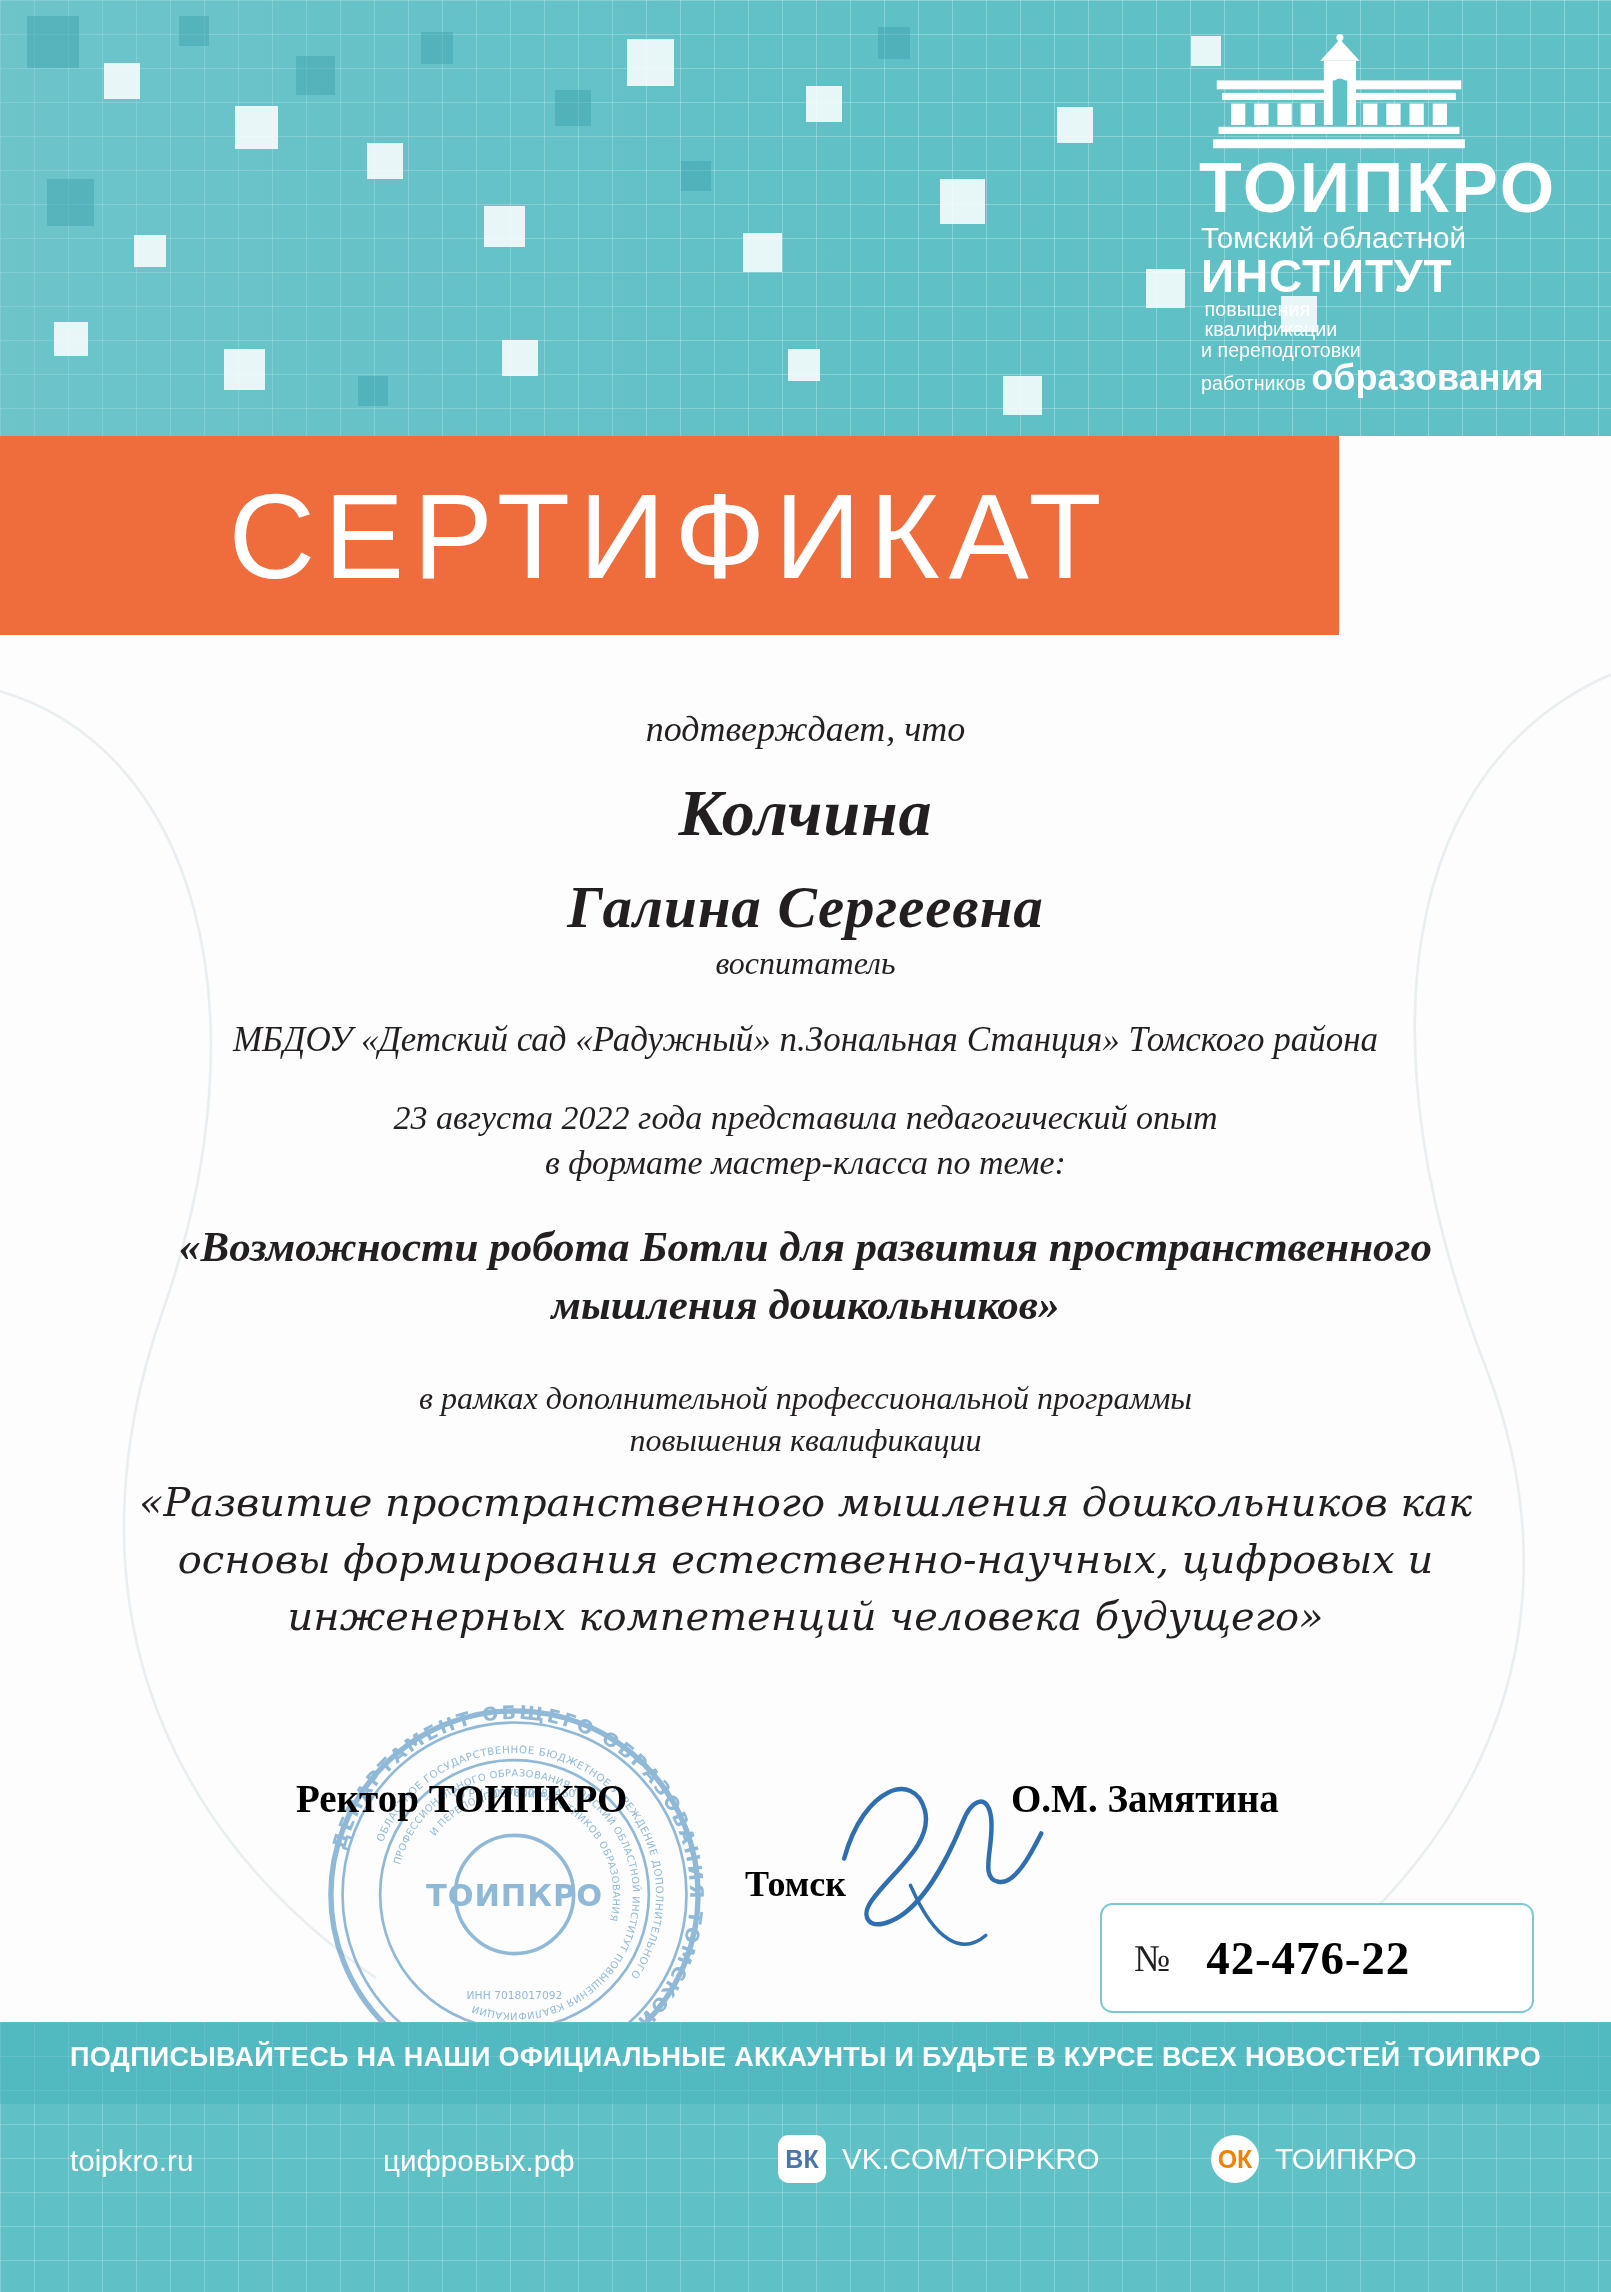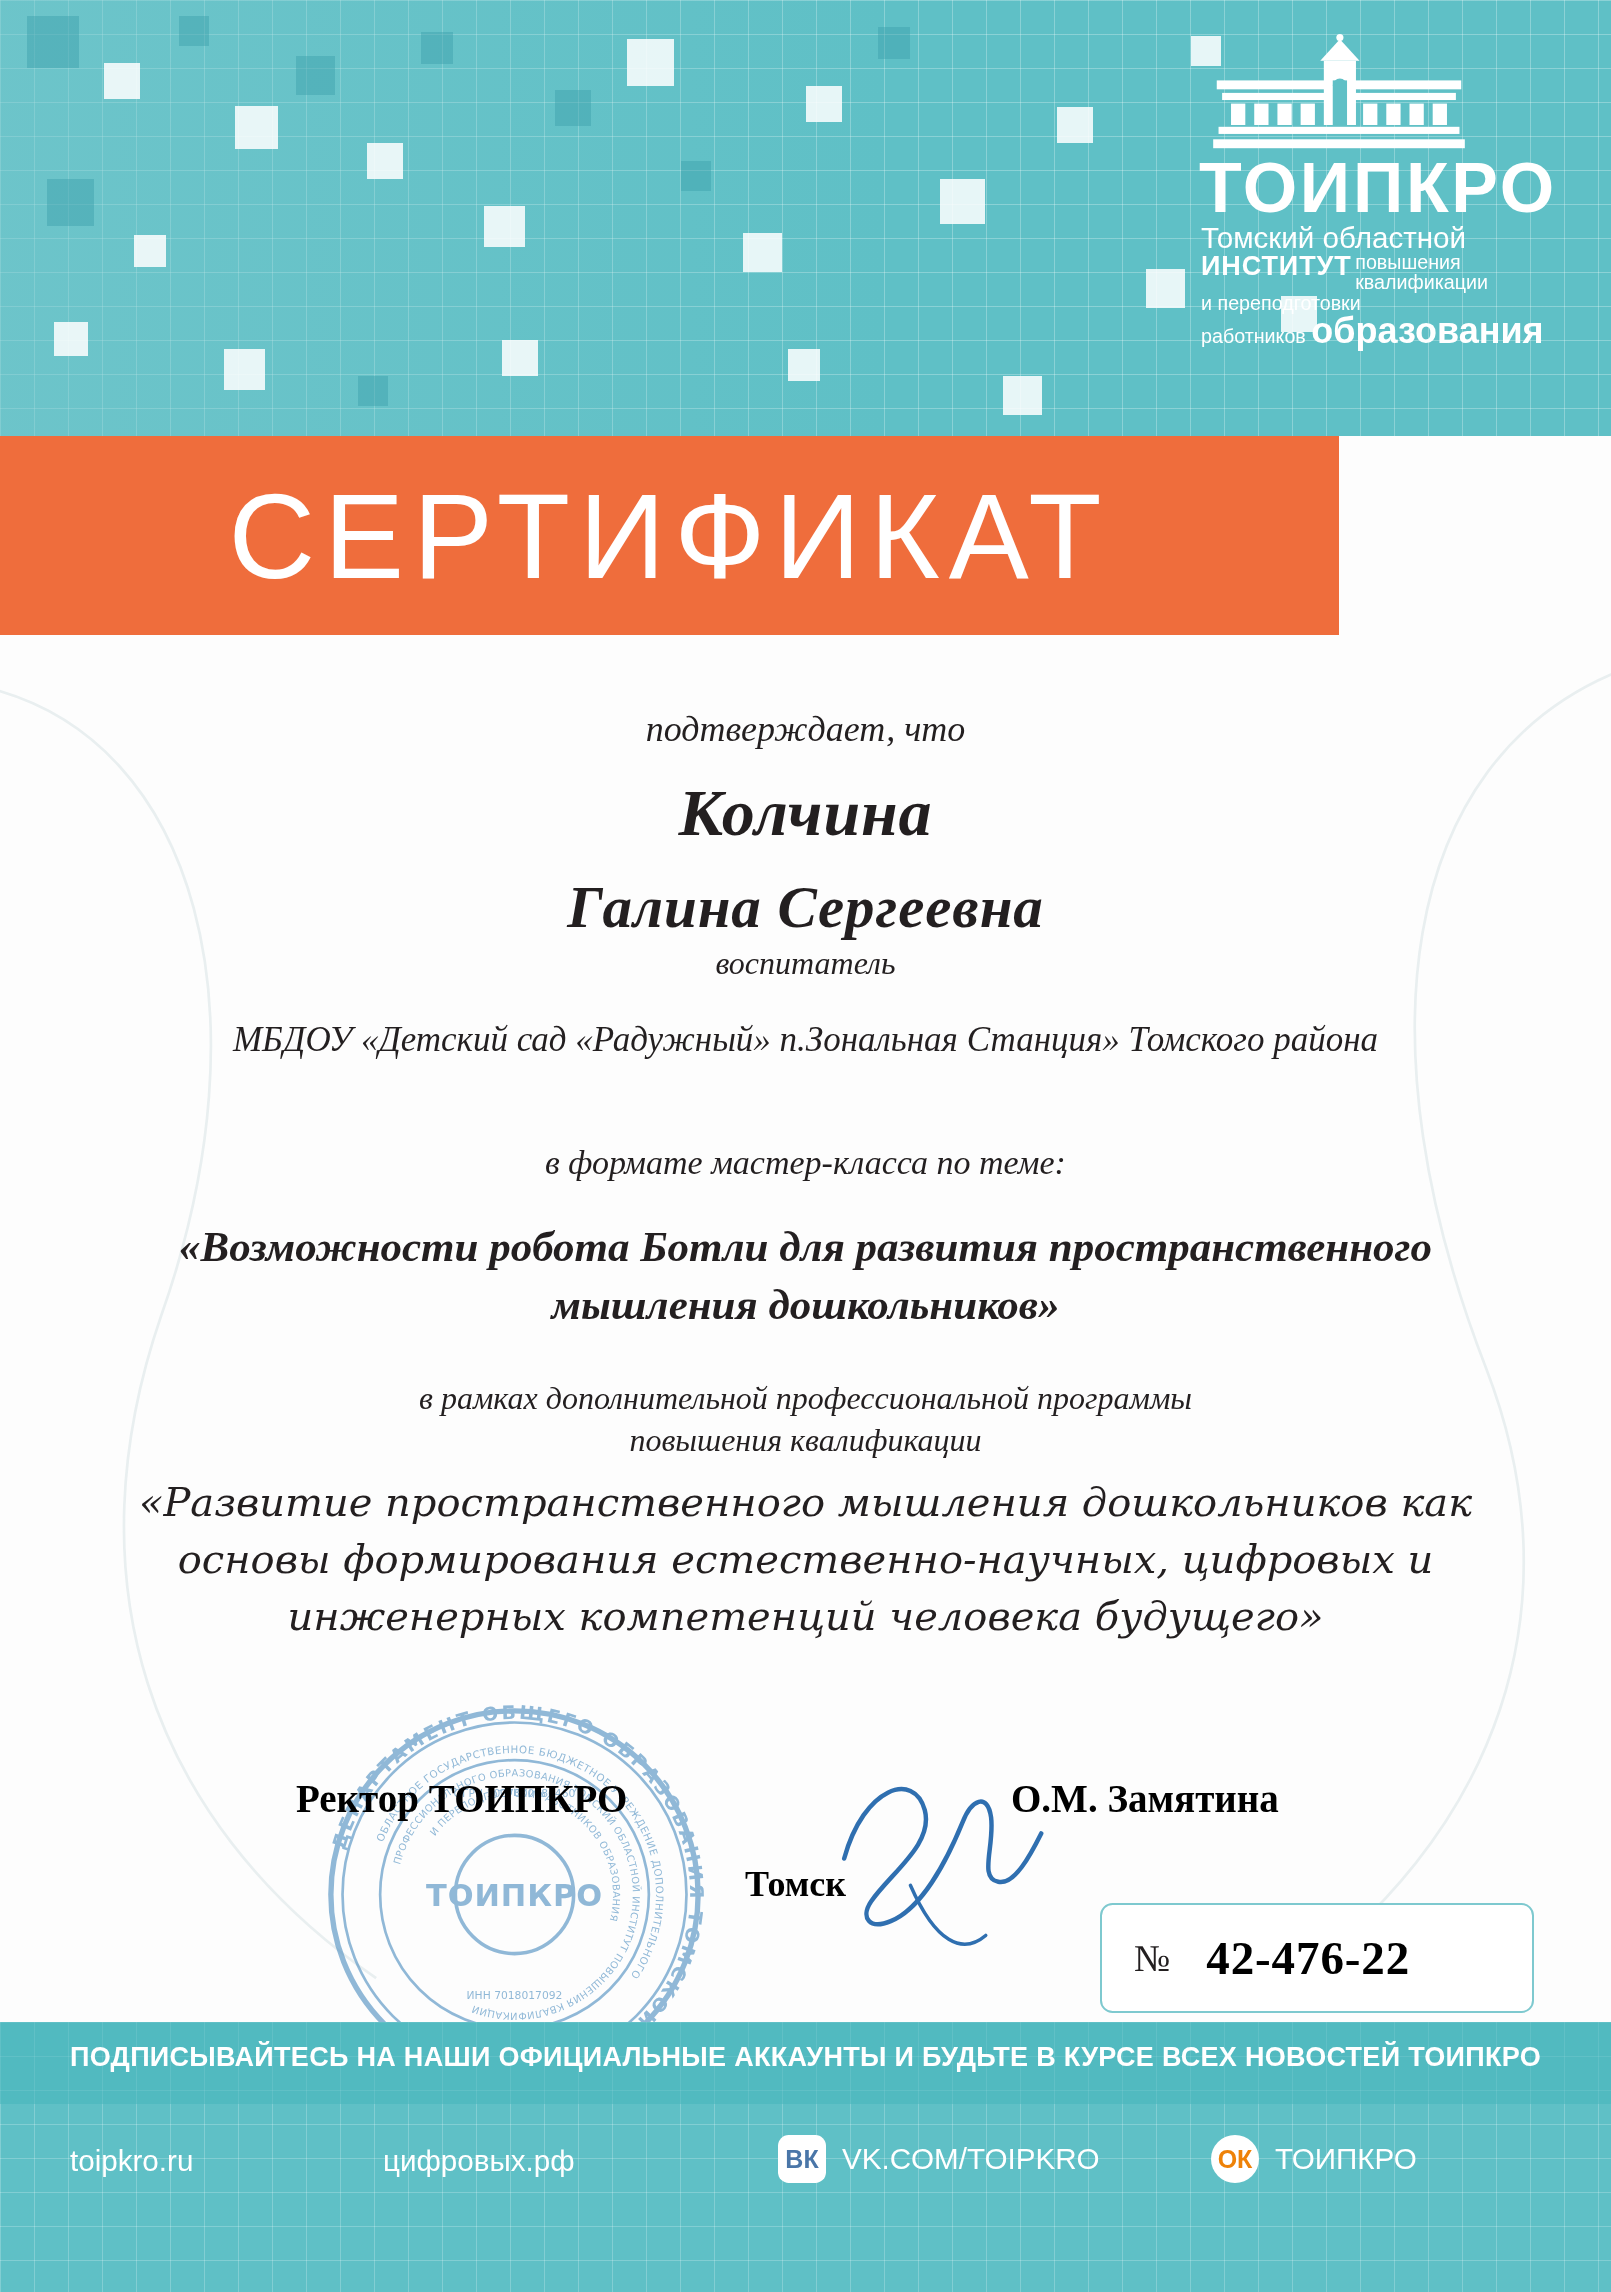--- a/index.html
+++ b/index.html
@@ -65,21 +65,21 @@
   }
   .logo .acronym{
     font-size:70px;
     font-weight:bold;
     letter-spacing:2.7px;
     line-height:.95;
     margin-left:97px;
   }
   .logo .l1{ font-size:29.6px; margin-left:99px; line-height:1.06; }
   .logo .l2{ margin-left:99px; line-height:1.02; }
-  .logo .l2 .big{ font-size:27px; font-weight:bold; letter-spacing:0.9px;}
+  .logo .l2 .big{ font-size:46px; font-weight:bold; letter-spacing:0.9px;}
   .logo .l2 .small{ font-size:19.7px; line-height:1.0; display:inline-block; vertical-align:top; margin-left:3.6px;}
   .logo .l3{ margin-left:99px; line-height:1.02; font-size:19.7px;}
   .logo .l3 .big{ font-size:36px; font-weight:bold; }
 
   
   .titlebar{
     position:absolute;
     left:0; top:436px;
     width:1339px;
     height:199px;
@@ -376,21 +376,21 @@
     <path d="M1809 40 C 1560 140 1520 460 1660 820 C 1760 1080 1680 1340 1420 1520" fill="none" stroke="#e9eff0" stroke-width="3"></path>
   </svg>
 
   <div class="content">
     <div class="confirm">подтверждает, что</div>
     <div class="surname">Колчина</div>
     <div class="firstname">Галина Сергеевна</div>
     <div class="position">воспитатель</div>
     <div class="org">МБДОУ «Детский сад «Радужный» п.Зональная Станция» Томского района</div>
     <div class="dateline">
-      <br>
+      <span>23 августа 2022 года представила педагогический опыт</span><br>
       <span>в формате мастер-класса по теме:</span>
     </div>
     <div class="topic">«Возможности робота Ботли для развития пространственного мышления дошкольников»</div>
     <div class="program-intro">
       <span>в рамках дополнительной профессиональной программы</span><br>
       <span>повышения квалификации</span>
     </div>
     <div class="program-name">«Развитие пространственного мышления дошкольников как основы формирования естественно-научных, цифровых и инженерных компетенций человека будущего»</div>
   </div>
 

